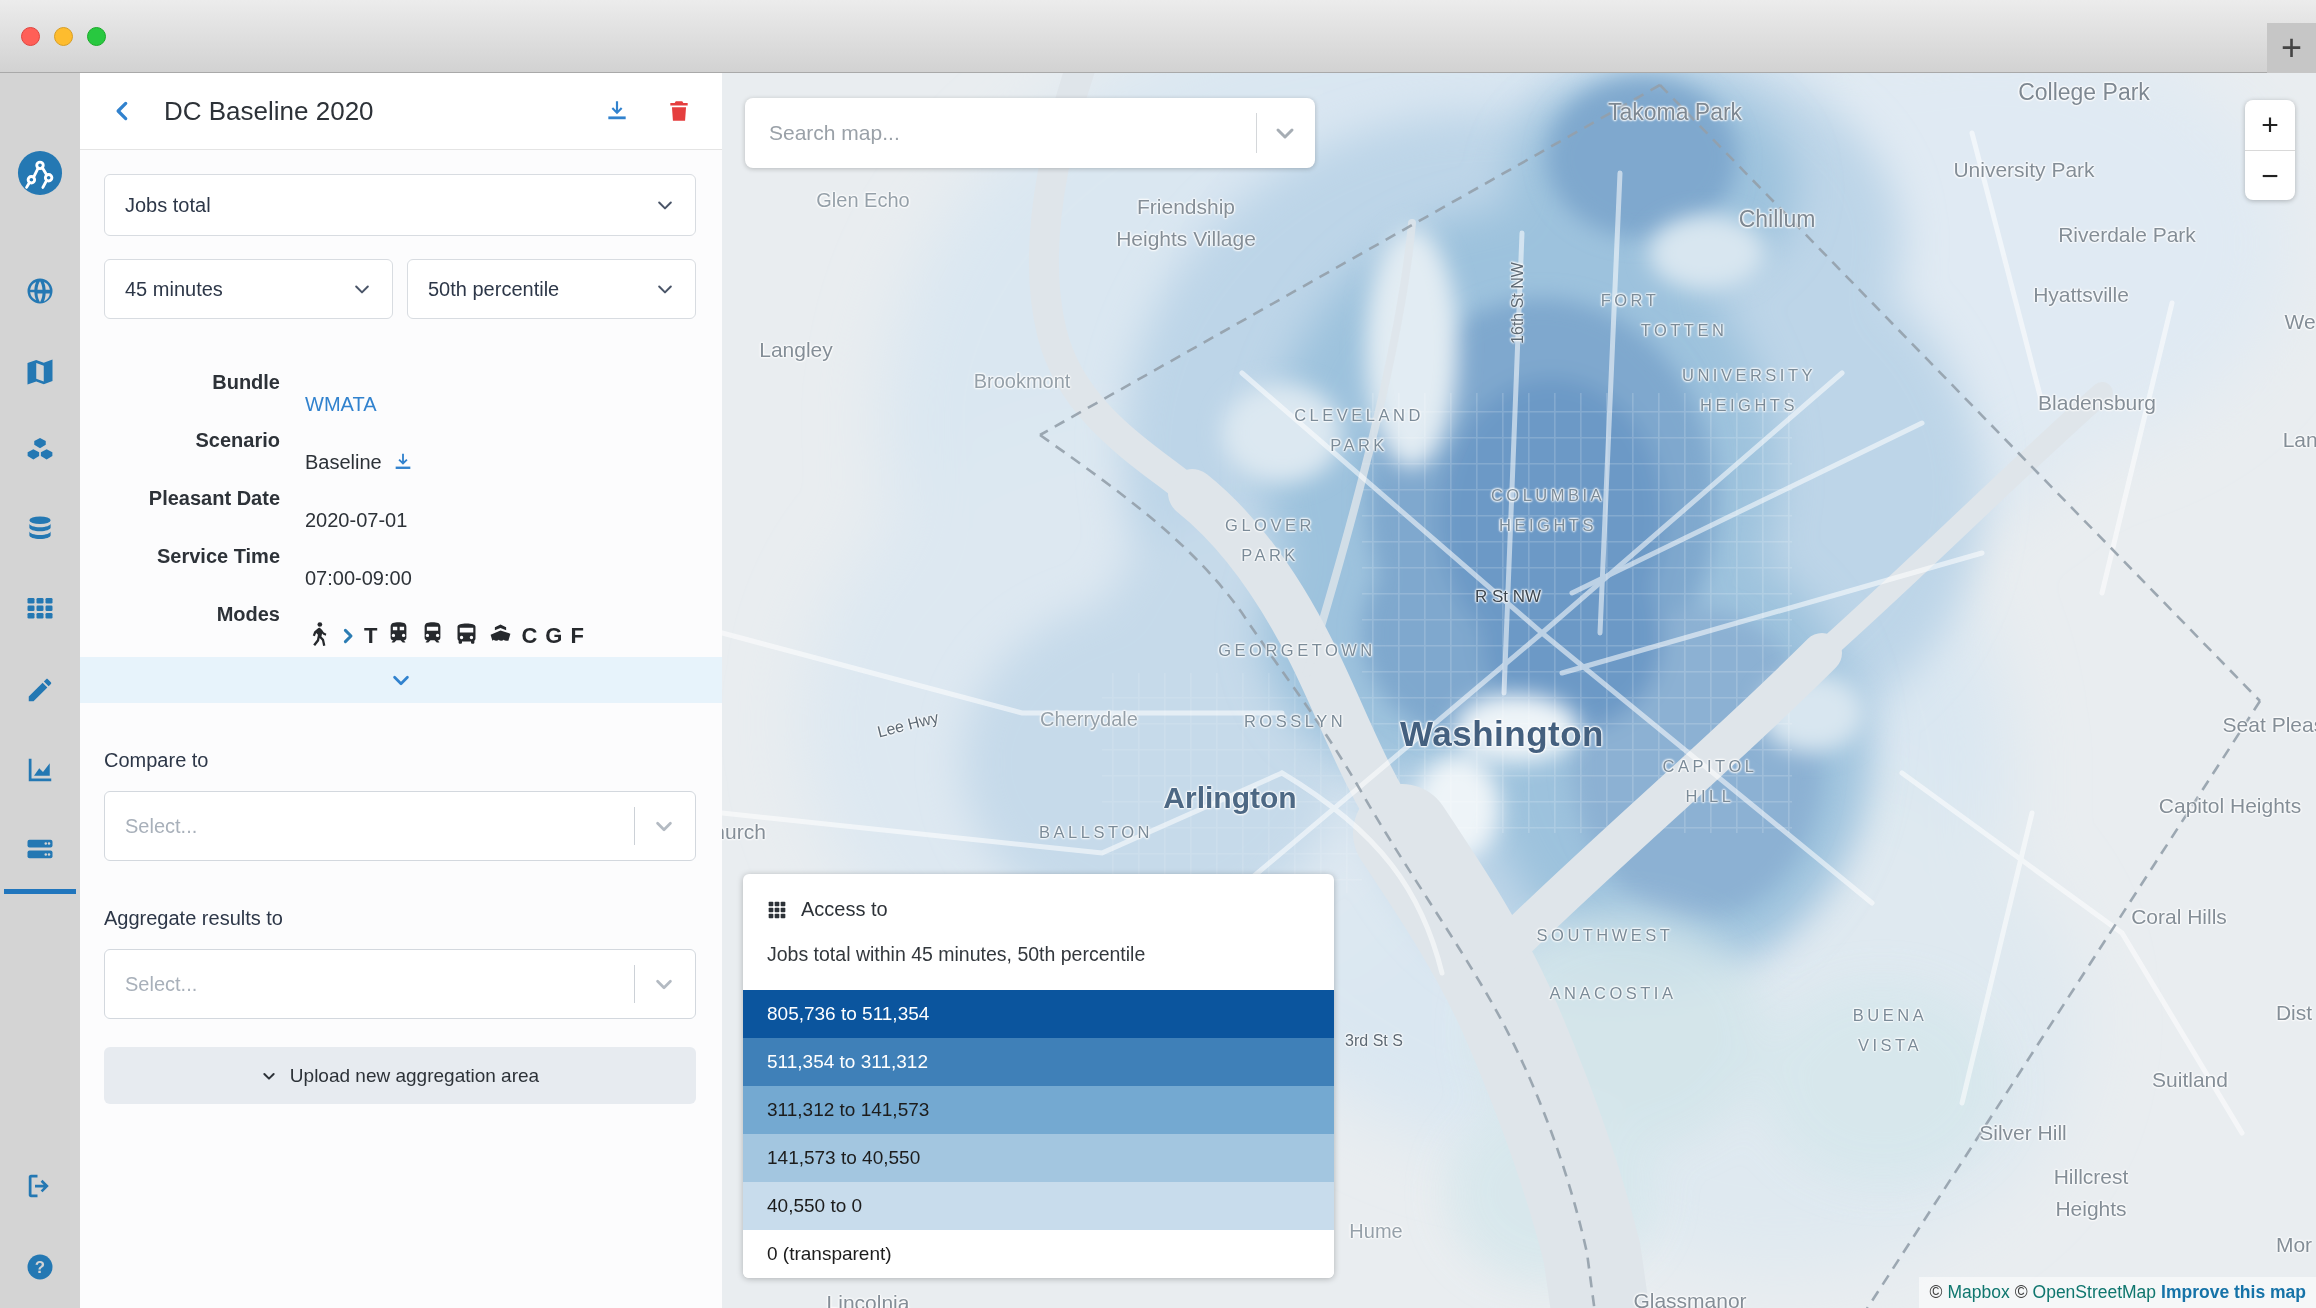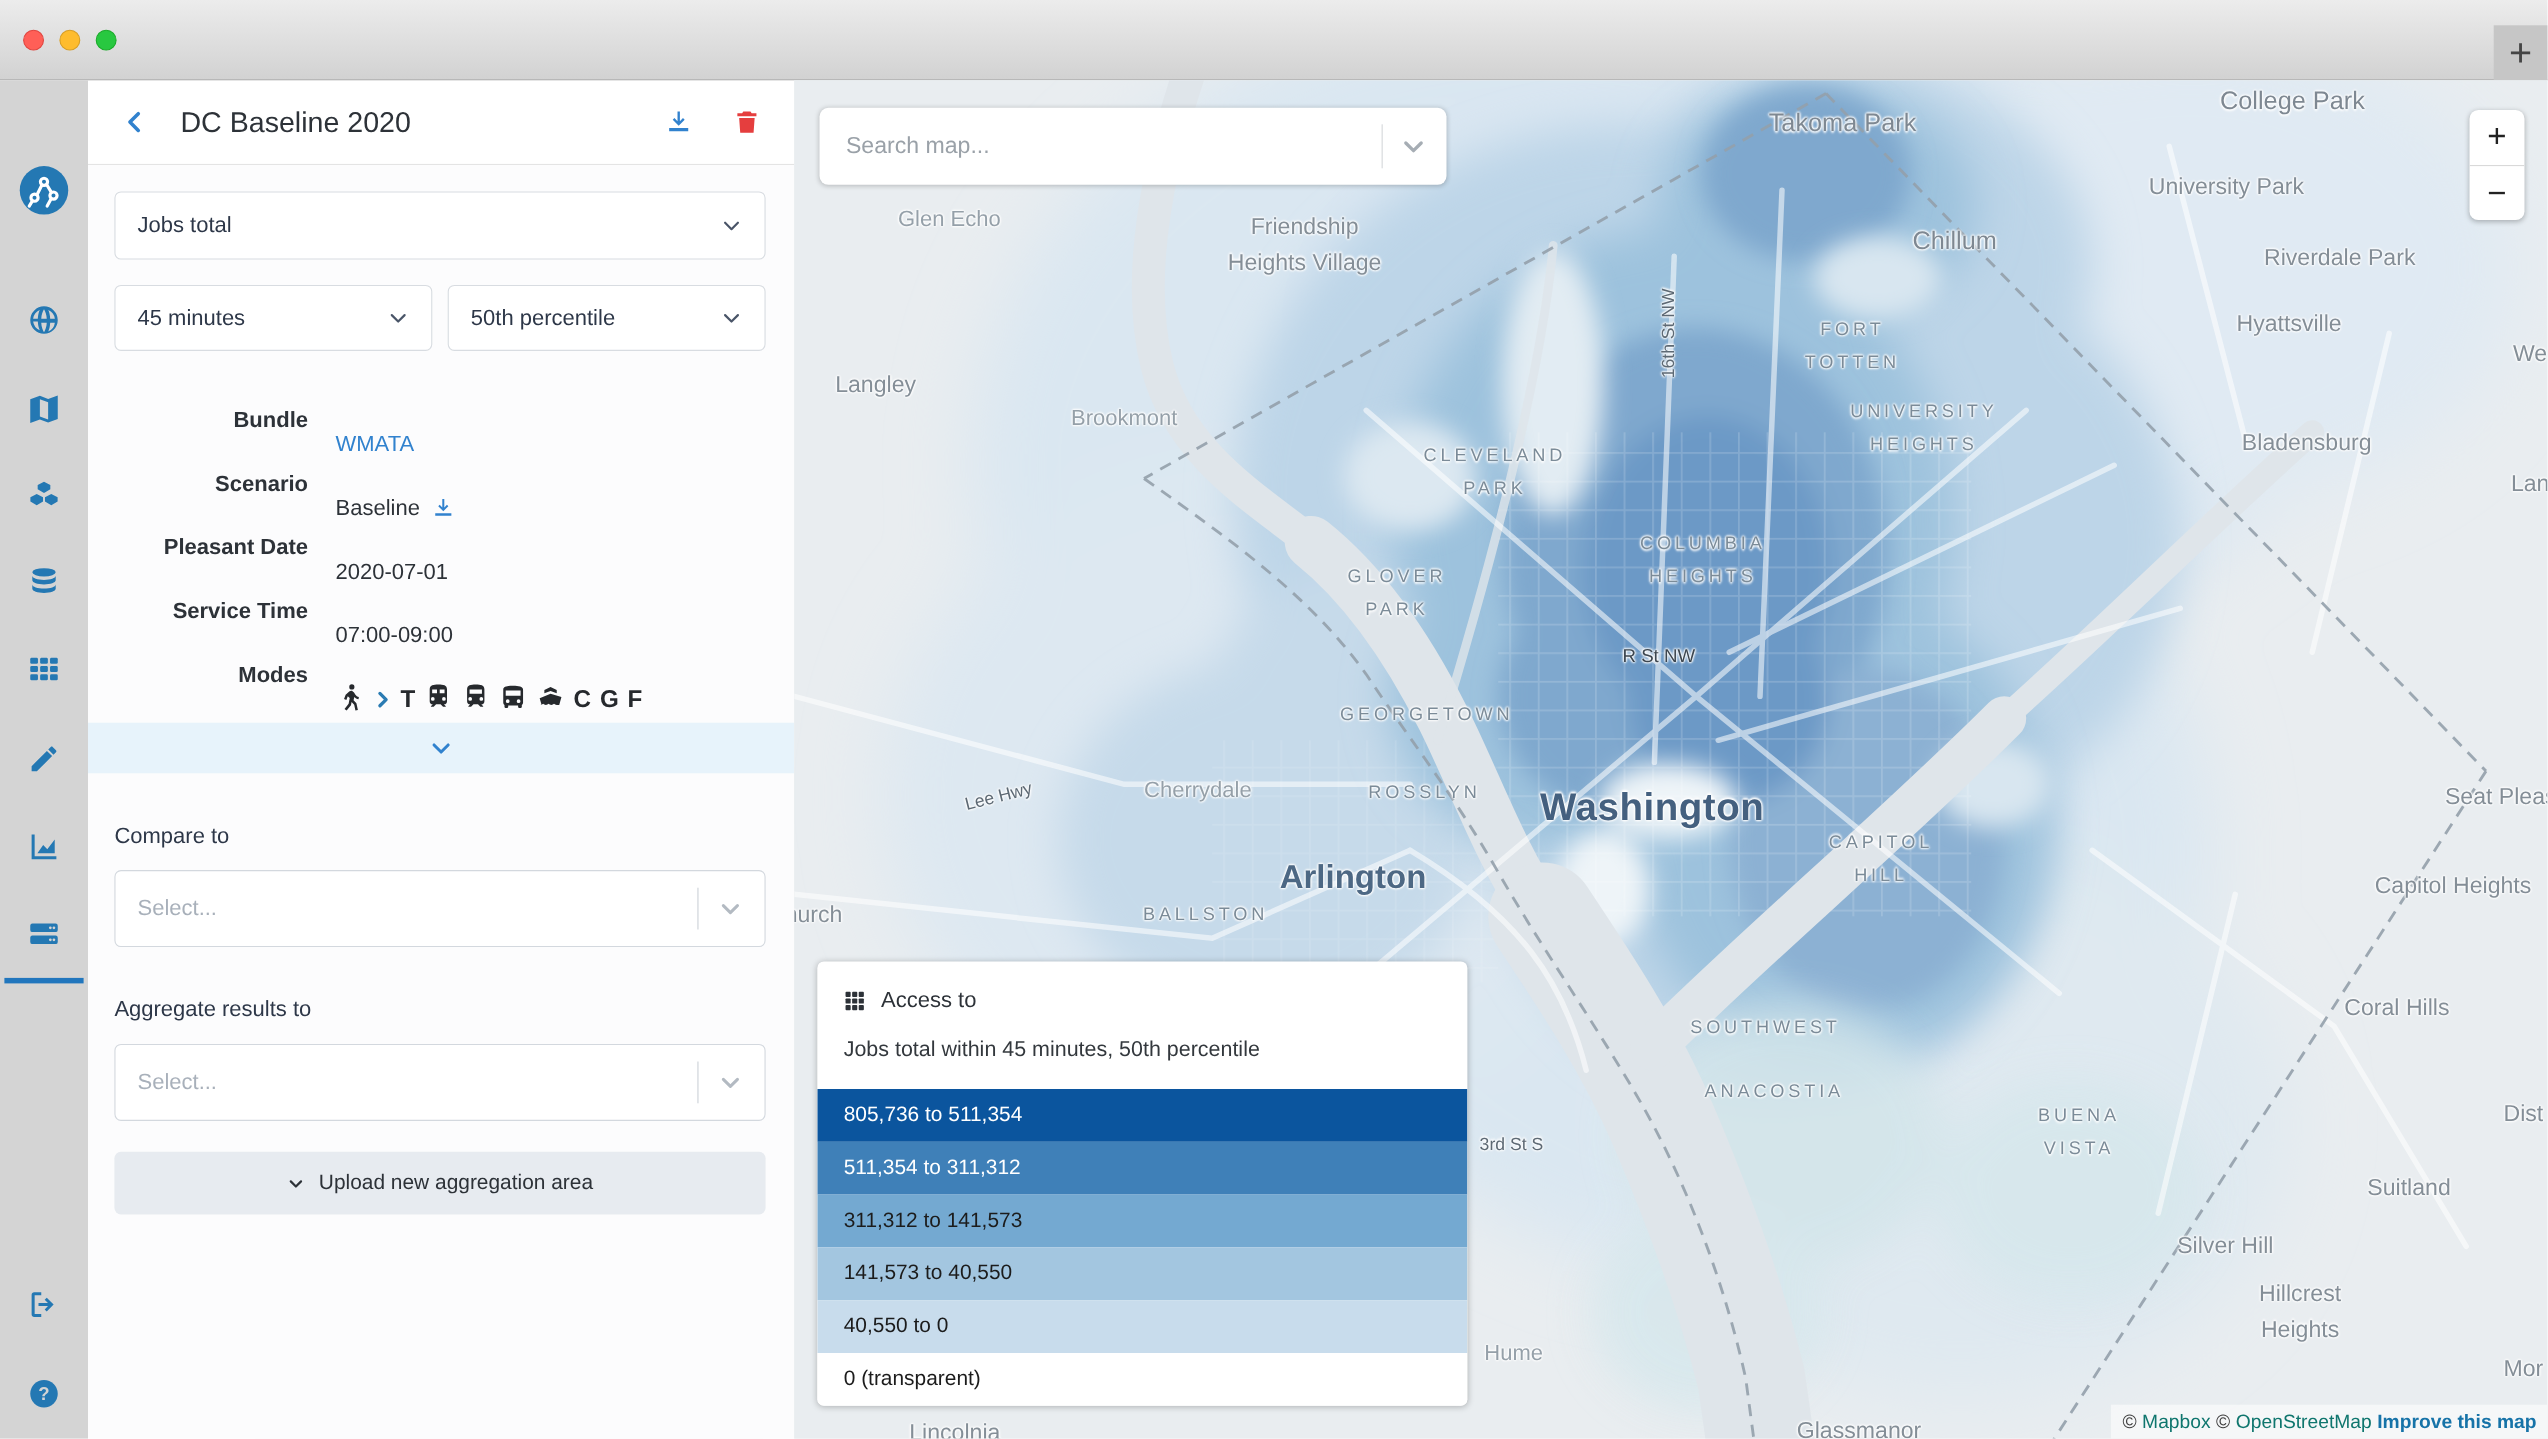--- a/index.html
+++ b/index.html
@@ -513,21 +513,21 @@
         <span class="lab town" style="left: 1301px; top: 1060px;">Silver Hill</span>
         <span class="lab town" style="left: 1369px; top: 1104px;">Hillcrest</span>
         <span class="lab town" style="left: 1369px; top: 1136px;">Heights</span>
         <span class="lab town-sm" style="left: 654px; top: 1158px;">Hume</span>
         <span class="lab town" style="left: 1572px; top: 940px;">Dist</span>
         <span class="lab town" style="left: 1572px; top: 1172px;">Mor</span>
         <span class="lab town" style="left: 968px; top: 1228px;">Glassmanor</span>
         <span class="lab town" style="left: 146px; top: 1230px;">Lincolnia</span>
         <span class="lab hood" style="left: 637px; top: 342px;">CLEVELAND</span>
         <span class="lab hood" style="left: 637px; top: 372px;">PARK</span>
-        <span class="lab hood" style="left: 962px; top: 227px;">FORT</span>
+        <span class="lab hood" style="left: 908px; top: 227px;">FORT</span>
         <span class="lab hood" style="left: 962px; top: 257px;">TOTTEN</span>
         <span class="lab hood" style="left: 826px; top: 422px;">COLUMBIA</span>
         <span class="lab hood" style="left: 826px; top: 452px;">HEIGHTS</span>
         <span class="lab hood" style="left: 1027px; top: 302px;">UNIVERSITY</span>
         <span class="lab hood" style="left: 1027px; top: 332px;">HEIGHTS</span>
         <span class="lab hood" style="left: 548px; top: 452px;">GLOVER</span>
         <span class="lab hood" style="left: 548px; top: 482px;">PARK</span>
         <span class="lab hood" style="left: 575px; top: 577px;">GEORGETOWN</span>
         <span class="lab hood" style="left: 573px; top: 648px;">ROSSLYN</span>
         <span class="lab hood" style="left: 374px; top: 759px;">BALLSTON</span>

